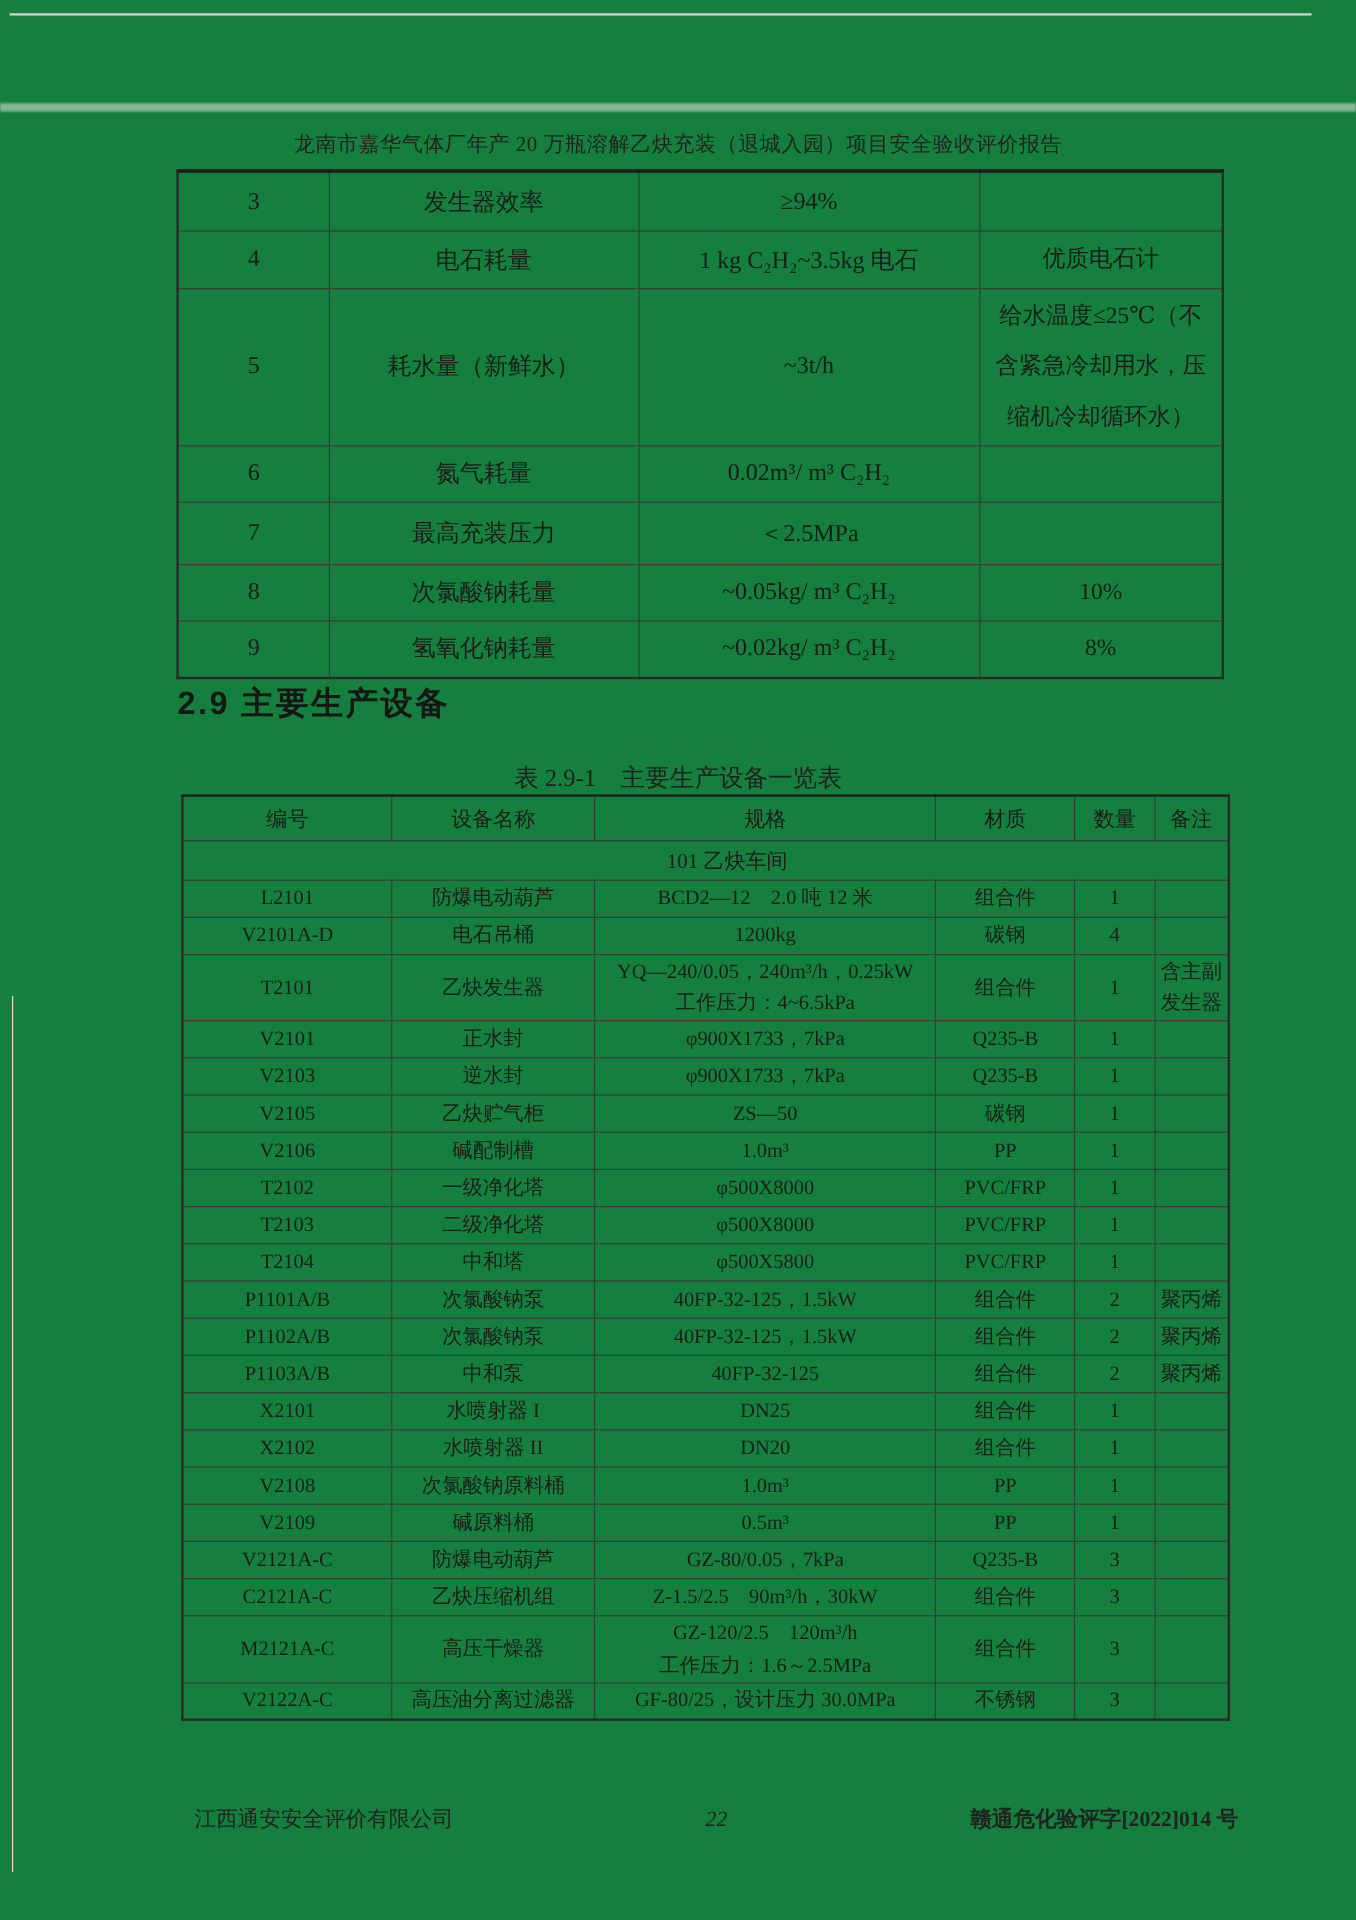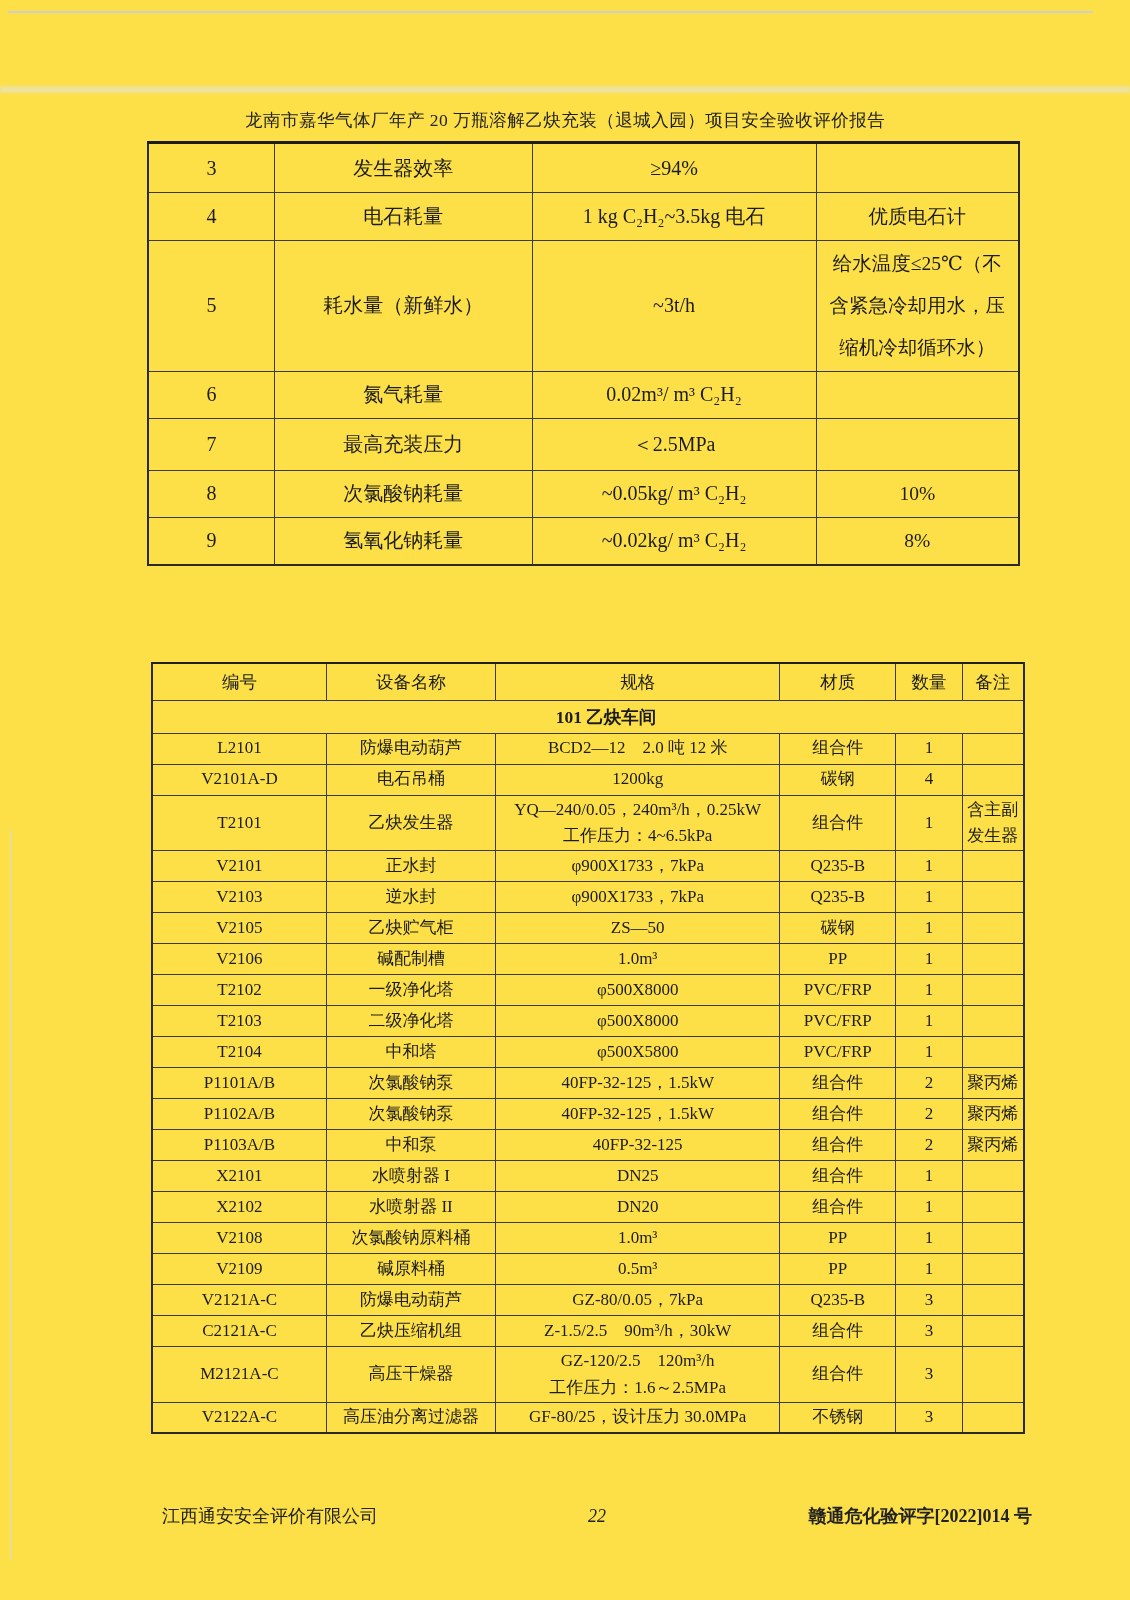--- a/index.html
+++ b/index.html
@@ -1,21 +1,21 @@
 <!DOCTYPE html>
 <html><head>
 <meta charset="utf-8">
 <style>
   * { margin: 0; padding: 0; box-sizing: border-box; }
   html, body { background: #e9e9e9; }
   .page {
     position: relative;
     width: 1130px;
     height: 1600px;
-    background: #fde047;
+    background: #15803d;
     font-family: "Liberation Serif", "DejaVu Serif", serif;
     color: #1c1c1c;
     overflow: hidden;
   }
   
   .scan-top-line {
     position: absolute; left: 8px; top: 11px; width: 1085px; height: 2px;
     background: #cfcfcf;
   }
   .scan-smudge {
@@ -56,21 +56,21 @@
   .table-caption {
     position: absolute; left: 0; top: 634px; width: 1130px;
     text-align: center; font-size: 20.5px; color: #1f1f1f;
   }
   
   .equip-table {
     position: absolute; left: 151px; top: 662px; width: 874px;
     font-size: 17px; border: 2px solid #2a2a2a; border-top: 2.5px solid #1f1f1f;
   }
   .equip-table th { font-weight: normal; height: 37px; font-size: 17.5px; }
-  .equip-table .group-row td { font-weight: bold; height: 33px; font-size: 17.5px; padding-left: 36px; }
+  .equip-table .group-row td { font-weight: normal; height: 33px; font-size: 17.5px; padding-left: 36px; }
   .equip-table tbody.rows tr { height: 31px; margin-top: 29px; }
   .equip-table tbody.rows td { white-space: pre-line; padding: 1px 4px; line-height: 1.55; }
   
   .page-footer {
     position: absolute; left: 150px; top: 1504px; width: 870px;
     display: flex; align-items: baseline; font-size: 18px; color: #222; margin-left: 12px;
   }
   .footer-company { flex: 1; text-align: left; }
   .footer-page { flex: 0 0 auto; text-align: center; font-style: italic; }
   .footer-doc { flex: 1; text-align: right; font-weight: bold; }
@@ -134,21 +134,23 @@
         </tr>
         <tr>
           <td>9</td>
           <td>氢氧化钠耗量</td>
           <td>~0.02kg/ m³ C₂H₂</td>
           <td>8%</td>
         </tr>
       </tbody>
   </table>
 
-
+  <div class="section-heading">2.9 主要生产设备</div>
+
+  <div class="table-caption">表 2.9-1　主要生产设备一览表</div>
 
   <table class="equip-table">
     <colgroup>
       <col style="width:20.0%">
         <col style="width:19.4%">
         <col style="width:32.6%">
       <col style="width:13.3%">
         <col style="width:7.6%">
         <col style="width:7.1%">
     </colgroup>

